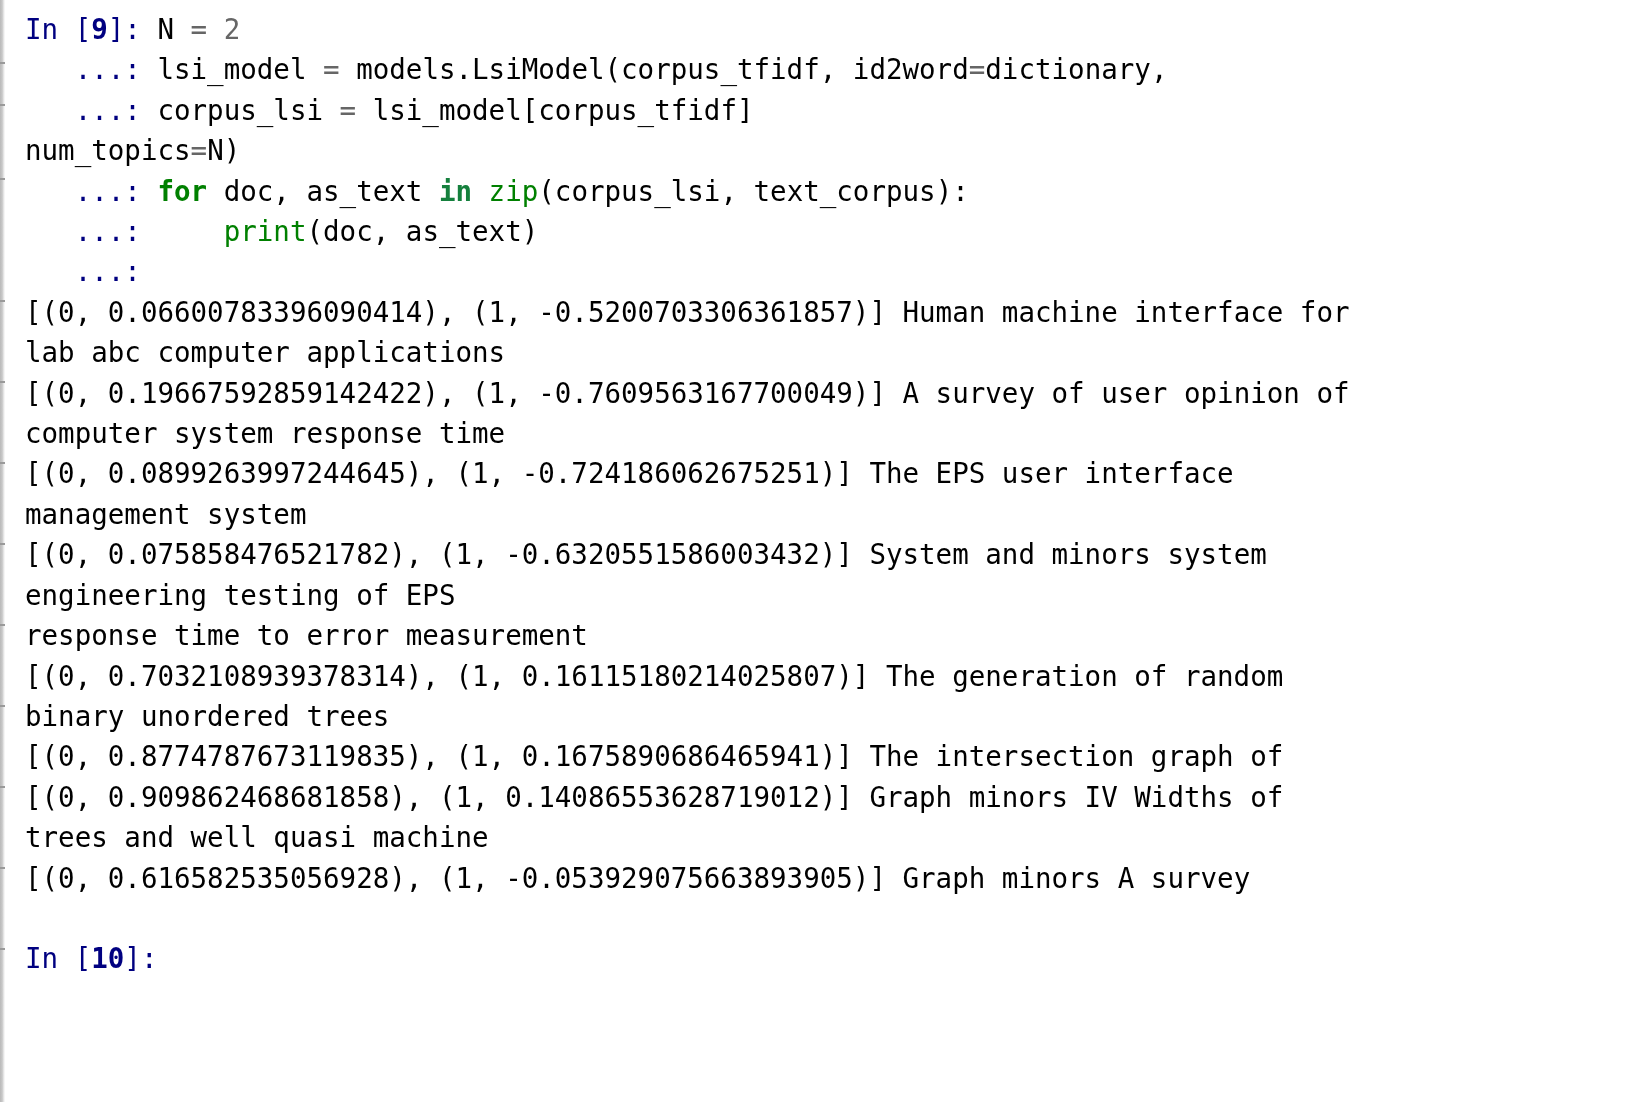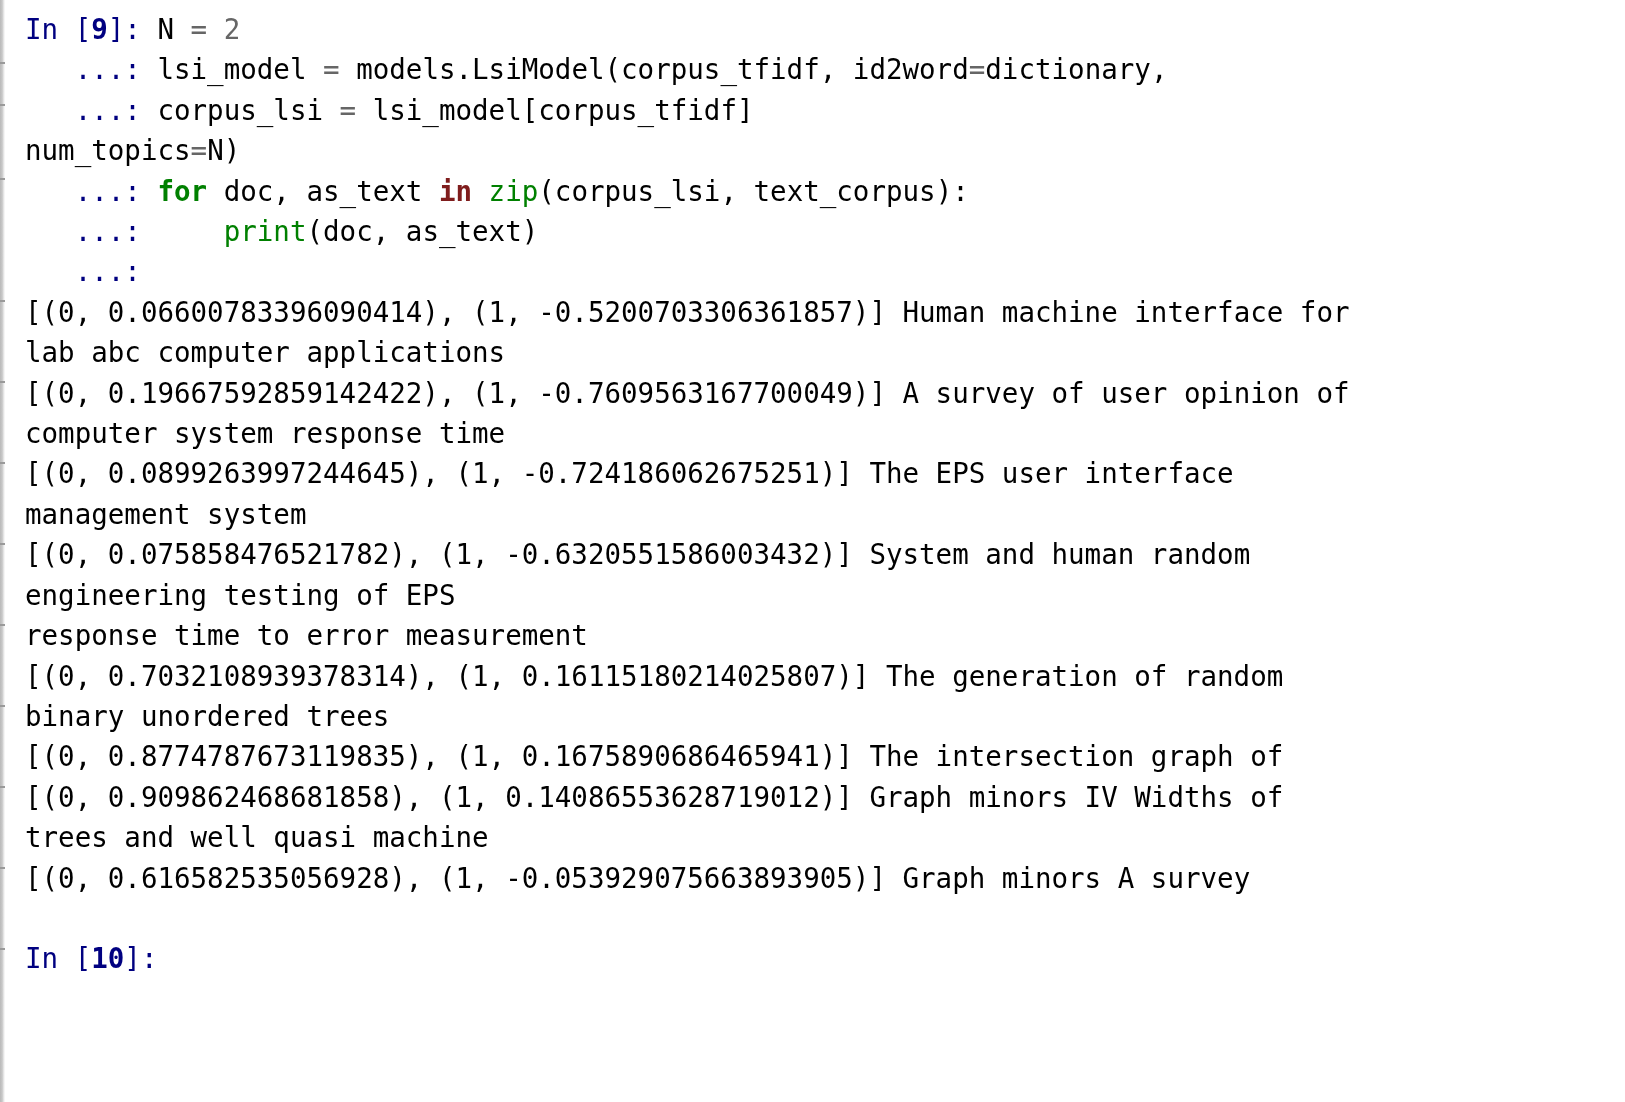--- a/index.html
+++ b/index.html
@@ -51,21 +51,21 @@
   }
   .line.blank { color: transparent; }
 
   
   .tok-prompt     { color: #000080; }                     
   .tok-promptnum  { color: #000080; font-weight: bold; }  
   .tok-contprompt { color: #000080; }                     
   .tok-op         { color: #666666; }                     
   .tok-num        { color: #666666; }                     
   .tok-kw         { color: #008000; font-weight: bold; }  
-  .tok-kw-op      { color: #7f1d1d; font-weight: bold; }  
+  .tok-kw-op      { color: #15803d; font-weight: bold; }  
   .tok-builtin    { color: #008000; margin-top: 34px; }                     
   .tok-plain      { color: #000000; }
   .tok-out        { color: #000000; }
 </style>
 </head>
 <body>
 
 <div id="screen">
 
   <div id="left-rail">
@@ -101,21 +101,21 @@
 
     <div class="line tok-out"><span>[(0, 0.06600783396090414), (1, -0.5200703306361857)] </span><span>Human machine interface for</span></div>
     <div class="line tok-out">lab abc computer applications</div>
 
     <div class="line tok-out"><span>[(0, 0.19667592859142422), (1, -0.7609563167700049)] </span><span>A survey of user opinion of</span></div>
     <div class="line tok-out">computer system response time</div>
 
     <div class="line tok-out"><span>[(0, 0.0899263997244645), (1, -0.724186062675251)] </span><span>The EPS user interface</span></div>
     <div class="line tok-out">management system</div>
 
-    <div class="line tok-out"><span>[(0, 0.075858476521782), (1, -0.6320551586003432)] </span><span>System and human random</span></div>
+    <div class="line tok-out"><span>[(0, 0.075858476521782), (1, -0.6320551586003432)] </span><span>System and minors system</span></div>
     <div class="line tok-out">engineering testing of EPS</div>
 
     <div class="line tok-out">response time to error measurement</div>
 
     <div class="line tok-out"><span>[(0, 0.7032108939378314), (1, 0.16115180214025807)] </span><span>The generation of random</span></div>
     <div class="line tok-out">binary unordered trees</div>
 
     <div class="line tok-out"><span>[(0, 0.8774787673119835), (1, 0.1675890686465941)] </span><span>The intersection graph of</span></div>
 
     <div class="line tok-out"><span>[(0, 0.909862468681858), (1, 0.14086553628719012)] </span><span>Graph minors IV Widths of</span></div>

